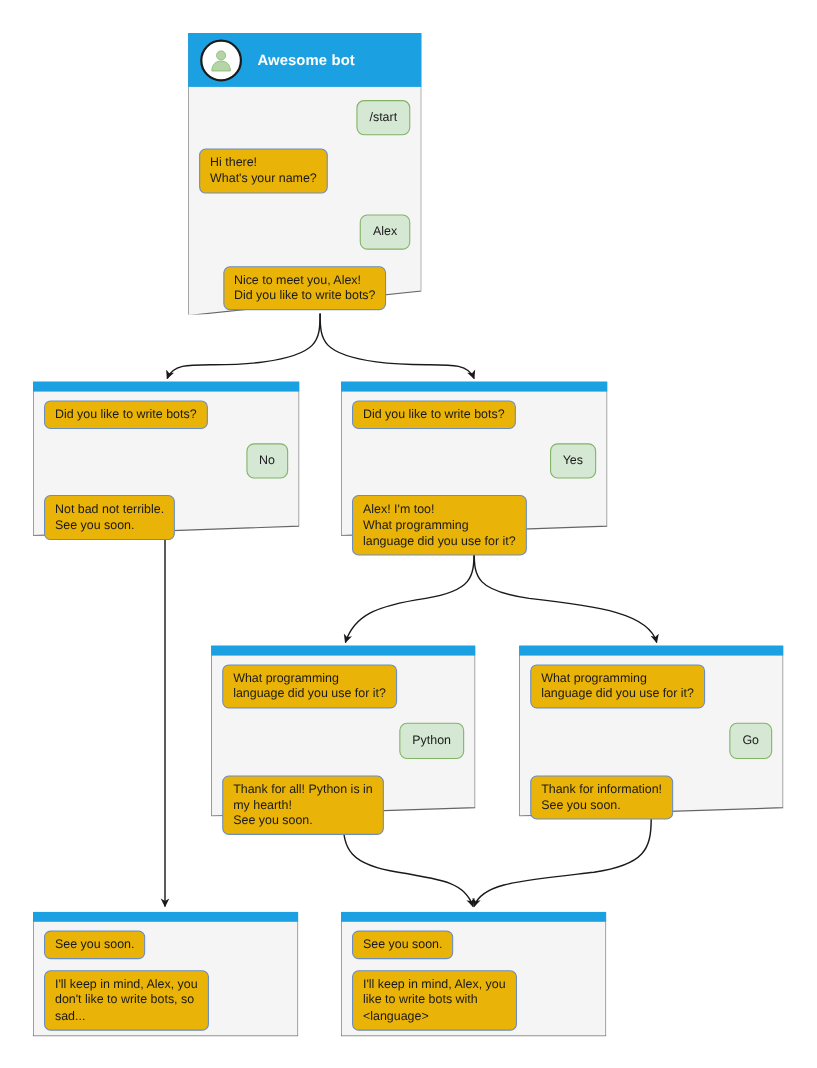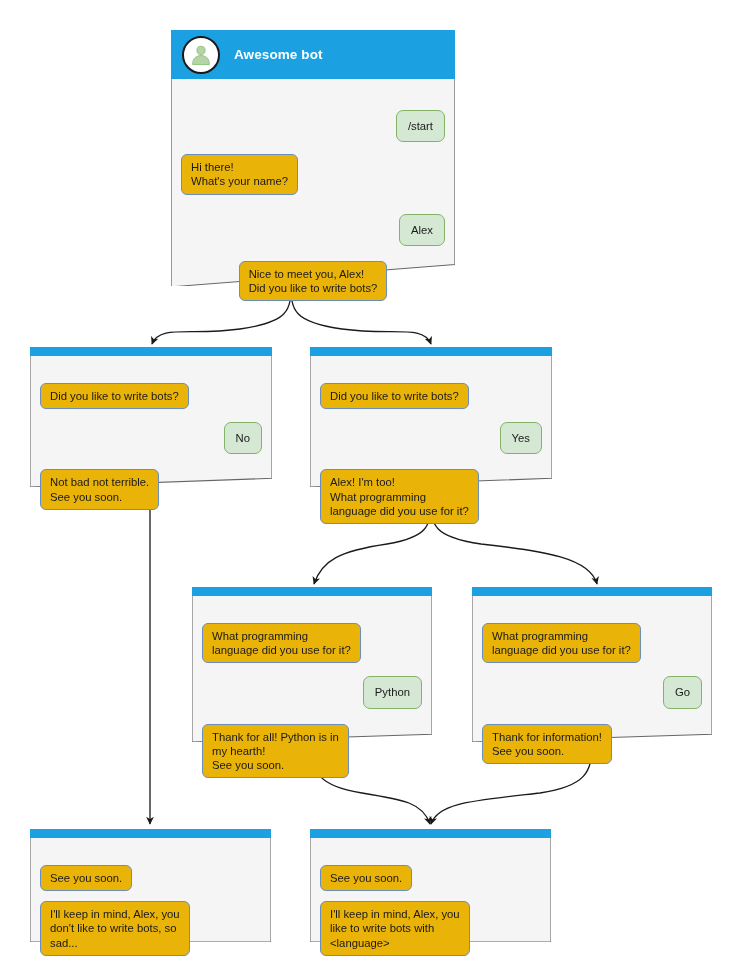--- a/index.html
+++ b/index.html
@@ -96,21 +96,20 @@
     margin-left: 14px;
     letter-spacing: 0.1px;
     white-space: nowrap;
   }
 
   .chat-area {
     position: relative;
     z-index: 3;
     padding: 10px 10px 10px 10px;
     box-sizing: border-box;
-    margin-top: 19px;
   }
 
   .msg-row {
     display: flex;
     margin-bottom: 10px;
   }
   .msg-row:last-child { margin-bottom: 0; }
   .msg-row.left  { justify-content: flex-start; }
   .msg-row.right { justify-content: flex-end; }
 
@@ -155,21 +154,21 @@
 
     <path d="M 431,500 C 431,525 429,537 387,544 C 340,551 322,560 314,584" fill="none" stroke="#1a1a1a" stroke-width="1.3" marker-end="url(#arrowhead)"></path>
 
     <path d="M 431,500 C 431,525 433,537 481,544 C 545,551 590,558 597,584" fill="none" stroke="#1a1a1a" stroke-width="1.3" marker-end="url(#arrowhead)"></path>
 
     <path d="M 312,746 C 312,772 318,786 362,793 C 405,800 423,803 430,824" fill="none" stroke="#1a1a1a" stroke-width="1.3" marker-end="url(#arrowhead)"></path>
 
     <path d="M 592,744 C 592,772 586,786 540,793 C 470,801 438,803 431,824" fill="none" stroke="#1a1a1a" stroke-width="1.3" marker-end="url(#arrowhead)"></path>
   </svg>
 
-  <div class="node" style="left:171px; top:30px; width:284px; height:256px;">
+  <div class="node" style="left:171px; top:30px; width:212px; height:256px;">
     <svg class="node-skew" viewBox="0 0 240 256" preserveAspectRatio="none">
       <polygon points="0,0 240,0 240,262 0,287" fill="#f5f5f5" stroke="#666666" stroke-width="1.1" transform="scale(1,0.895)"></polygon>
     </svg>
     <div class="node-body">
       <div class="node-header root">
         <span class="avatar">
           <svg width="24" height="24" viewBox="0 0 24 24" aria-hidden="true">
             <circle cx="12" cy="7.4" r="4.1" fill="#b5d5a7" stroke="#8fbf7e" stroke-width="0.9"></circle>
             <path d="M3.6 21.5 C3.6 15.2 7.5 12.6 12 12.6 C16.5 12.6 20.4 15.2 20.4 21.5 Z" fill="#b5d5a7" stroke="#8fbf7e" stroke-width="0.9"></path>
           </svg>

